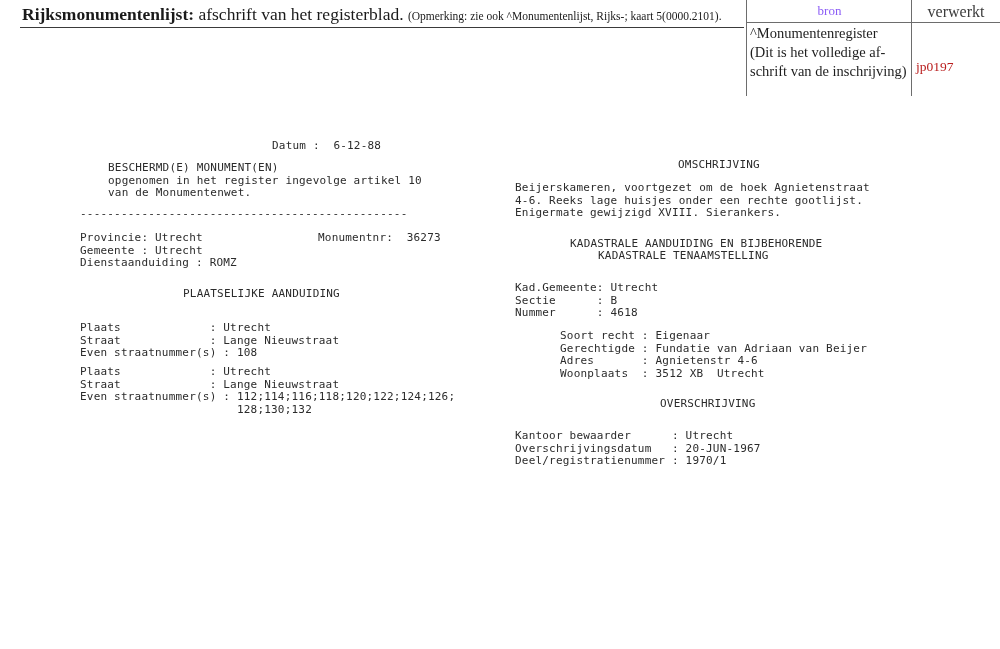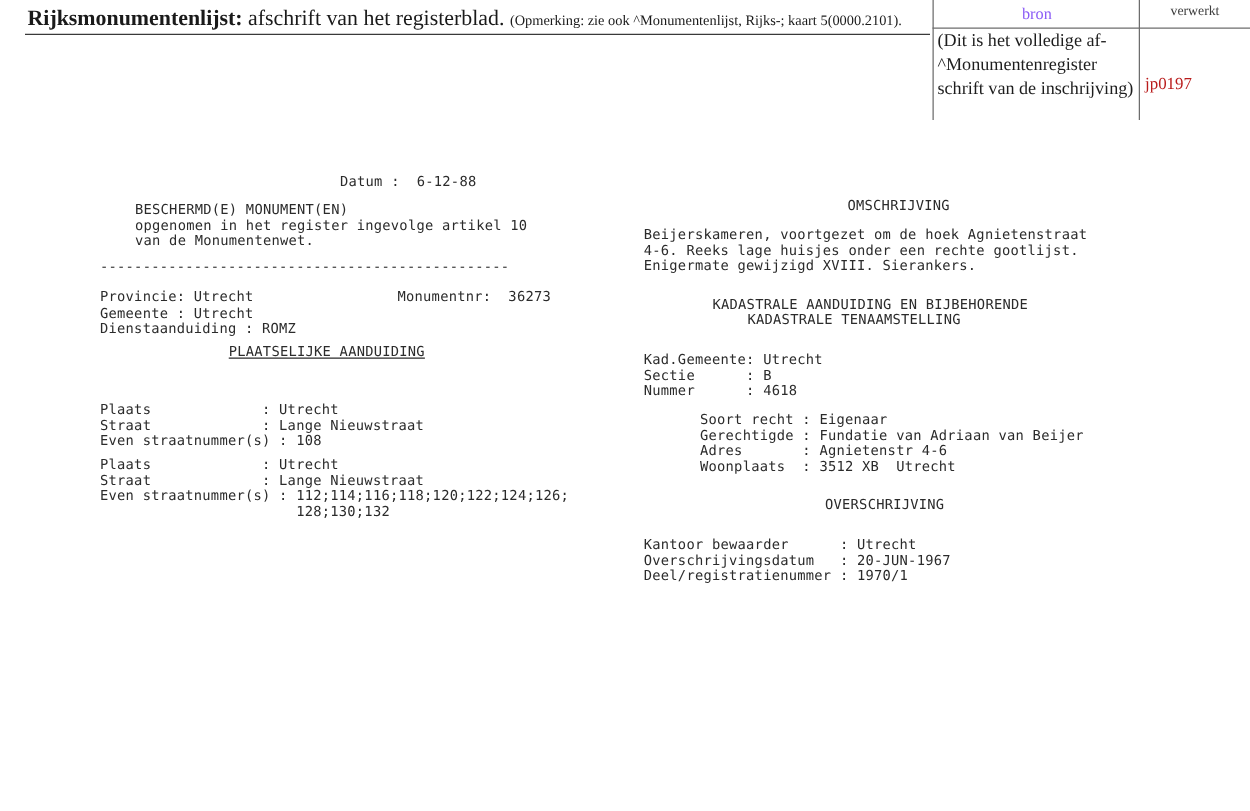--- a/index.html
+++ b/index.html
@@ -68,21 +68,21 @@
     width: 155px;
     text-align: center;
     font-size: 13px;
     color: #8b5cf6;
   }
   #meta-verwerkt {
     position: absolute;
     left: 917px; top: 3px;
     width: 78px;
     text-align: center;
-    font-size: 11px;
+    font-size: 16px;
     color: #3c3c3c;
   }
   #meta-hline {
     position: absolute;
     left: 746px; top: 22px;
     width: 254px; height: 1px;
     background: #6d6d6d;
   }
   #meta-register {
     position: absolute;
@@ -109,21 +109,21 @@
     white-space: pre;
     letter-spacing: 0.2px;
   }
   .tw-block { position: absolute; }
 
   #date-line   { left: 272px; top: 140px; }
   #title-block { left: 108px; top: 162px; text-align: left; width: 346px; }
   #dashes      { left: 80px;  top: 208px; }
   #prov-block  { left: 80px;  top: 232px; }
   #monumentnr  { left: 318px; top: 232px; }
-  #plaats-head { left: 183px; top: 276px; text-decoration: underline; }
+  #plaats-head { left: 183px; top: 288px; }
   #addr-1      { left: 80px;  top: 322px; }
   #addr-2      { left: 80px;  top: 366px; }
 
   #omschrijving-head { left: 678px; top: 159px; }
   #omschrijving-body { left: 515px; top: 182px; }
   #kadaster-head     { left: 570px; top: 238px; }
   #kadaster-head2    { left: 598px; top: 250px; }
   #kad-block         { left: 515px; top: 282px; }
   #recht-block       { left: 560px; top: 330px; }
   #overschrijving-head { left: 660px; top: 398px; }
@@ -140,22 +140,22 @@
   <div id="header-rule"></div>
 
   <div class="vline" id="vline-1"></div>
   <div class="vline" id="vline-2"></div>
 
   <div id="meta-bron">bron</div>
   <div id="meta-verwerkt">verwerkt</div>
   <div id="meta-hline"></div>
 
   <div id="meta-register">
+    <div>^Monumentenregister</div>
     <div>(Dit is het volledige af-</div>
-    <div>^Monumentenregister</div>
     <div>schrift van de inschrijving)</div>
   </div>
   <div id="meta-code">jp0197</div>
 </div>
 
 <div class="tw tw-block" id="date-line">Datum :  6-12-88</div>
 
 <div class="tw tw-block" id="title-block"><span>BESCHERMD(E) MONUMENT(EN)</span>
 <span>opgenomen in het register ingevolge artikel 10</span>
 <span>van de Monumentenwet.</span></div>

